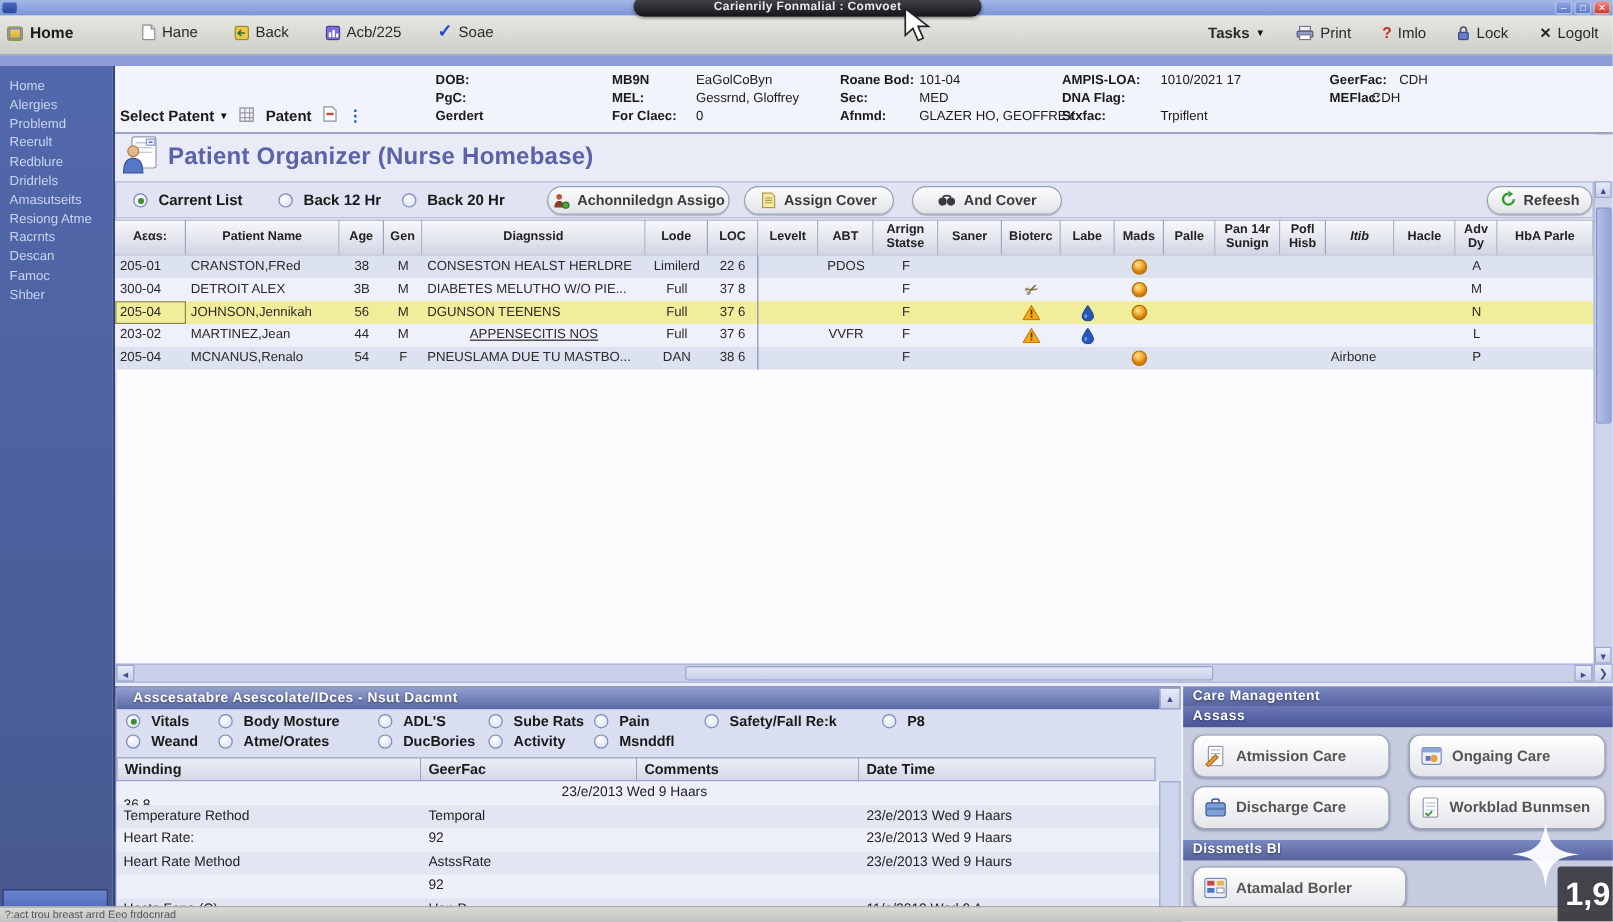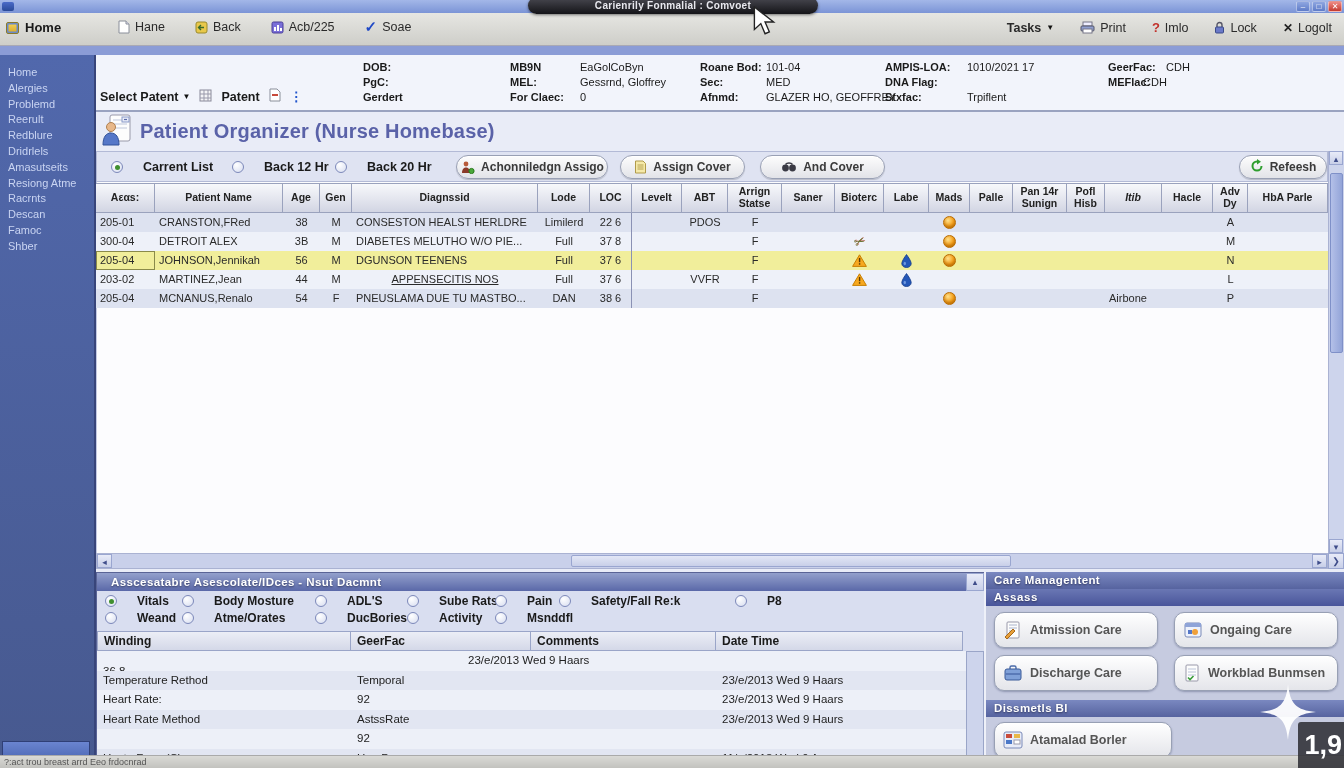--- a/index.html
+++ b/index.html
@@ -42,21 +42,21 @@
   .bn-select{position:absolute;left:4px;top:33px;display:flex;align-items:center;gap:9px;font-size:12.5px;font-weight:bold;color:#1a1a1a}
   .bn-col{position:absolute;top:5px;font-size:11px;color:#1a1a1a}
   .bn-row{display:flex;height:15px;line-height:15px;white-space:nowrap}
   .bn-l{font-weight:bold}
 
   
   .main-bg{position:absolute;left:96px;top:112px;width:1232px;height:441px;background:#fcfcfe;border-left:1px solid #c3c9e2}
   .title-row{position:absolute;left:96px;top:112px;width:1232px;height:39px;background:#e9ecf7;display:flex;align-items:center;gap:8px;padding-left:6px}
   .page-title{font-size:20px;font-weight:bold;color:#5a62a8;letter-spacing:.2px}
   .filter-bar{position:absolute;left:96px;top:151px;width:1232px;height:31px;background:#dfe3f2;border:1px solid #b3bad6}
-  .rd-item{position:absolute;top:8px;display:flex;align-items:center;gap:20px;font-size:12.5px;font-weight:bold;color:#1a1a1a;cursor:pointer;white-space:nowrap}
+  .rd-item{position:absolute;top:8px;display:flex;align-items:center;gap:9px;font-size:12.5px;font-weight:bold;color:#1a1a1a;cursor:pointer;white-space:nowrap}
   .radio{width:12px;height:12px;border-radius:50%;border:1px solid #7d89ba;background:radial-gradient(circle at 35% 30%,#ffffff,#d6dcf0);display:inline-block;flex:0 0 auto}
   .radio.sel{position:relative}
   .radio.sel::after{content:'';position:absolute;left:2.5px;top:2.5px;width:5px;height:5px;border-radius:50%;background:#3f8f2f}
   .act-btn{position:absolute;top:3px;height:24px;border-radius:12px;border:1px solid #99a0b4;background:linear-gradient(#fdfdfd,#e2e3e8);display:flex;align-items:center;justify-content:center;gap:6px;font-weight:bold;font-size:12px;color:#3a3a3a;box-shadow:0 1px 1px rgba(0,0,0,.18),inset 0 1px 0 #fff;cursor:pointer;font-family:"Liberation Sans",sans-serif}
 
   
   .grid-header{position:absolute;left:96px;top:183px;width:1232px;height:30px;display:flex;border-top:1px solid #9aa2bd;border-bottom:1px solid #9aa2bd}
   .gh-cell{background:linear-gradient(#f7f8fb 0%,#e3e5ee 55%,#d2d5e3 100%);border-right:1px solid #9aa2bd;font-size:10.5px;font-weight:bold;color:#222;display:flex;align-items:center;justify-content:center;text-align:center;line-height:1.1;padding:0 1px;cursor:pointer;flex:0 0 auto;overflow:hidden}
   #grid-rows{position:absolute;left:96px;top:213px;width:1232px}
   .g-row{display:flex;height:19px;cursor:pointer}
@@ -595,21 +595,21 @@
           <span>ADL'S</span>
         </span>
         <span class="rd-item" style="left: 310px; top: 3px;">
           <span class="radio"></span>
           <span>Sube Rats</span>
         </span>
         <span class="rd-item" style="left: 398px; top: 3px;">
           <span class="radio"></span>
           <span>Pain</span>
         </span>
-        <span class="rd-item" style="left: 462px; top: 3px;">
+        <span class="rd-item" style="left: 490px; top: 3px;">
           <span class="radio"></span>
           <span>Safety/Fall Re:k</span>
         </span>
         <span class="rd-item" style="left: 638px; top: 3px;">
           <span class="radio"></span>
           <span>P8</span>
         </span>
         <span class="rd-item" style="left: 8px; top: 20px;">
           <span class="radio"></span>
           <span>Weand</span>

